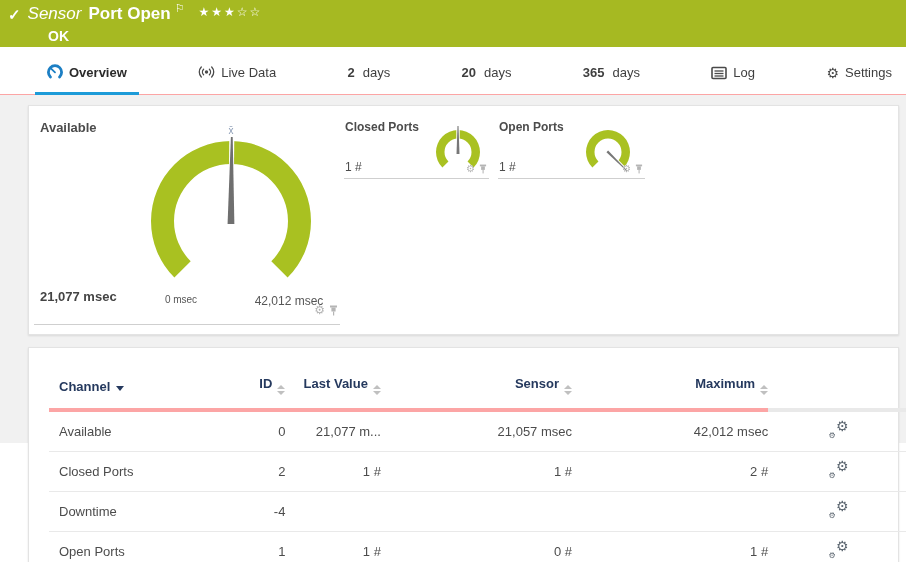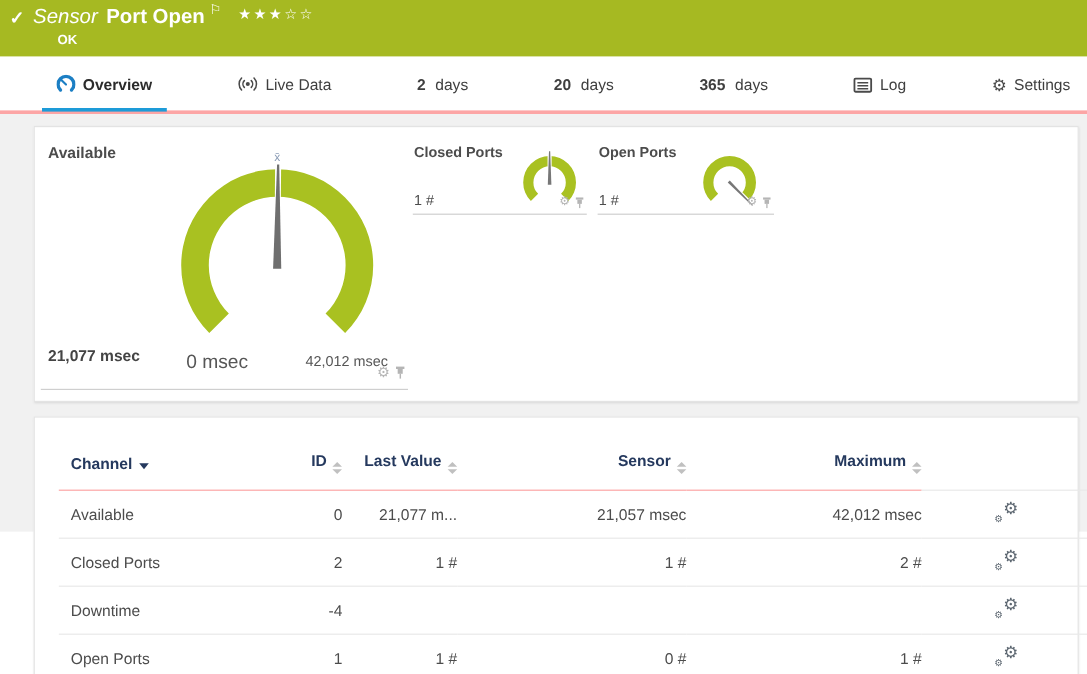--- a/index.html
+++ b/index.html
@@ -7,24 +7,24 @@
     font-family:"Liberation Sans", sans-serif; }
 
   
   .sensor-header { height:47px; background:#a6b922; color:#fff; position:relative; }
   .sh-row1 { position:absolute; left:8px; top:4px; display:flex; align-items:baseline; }
   .sh-check { font-size:15px; font-weight:bold; margin-right:7px; position:relative; top:1px; }
   .sh-type { font-style:italic; font-size:17px; margin-right:7px; }
   .sh-name { font-weight:bold; font-size:17px; }
   .sh-flag { font-size:11px; margin-left:4px; position:relative; top:-7px; }
   .sh-stars { font-size:12px; letter-spacing:2px; margin-left:14px; position:relative; top:-3px; }
-  .sh-status { position:absolute; left:48px; top:28px; font-size:11px; font-weight:bold; }
-
-  
-  .tabbar { height:48px; background:#fff; border-bottom:3px solid #fca5a5;
+  .sh-status { position:absolute; left:48px; top:28px; font-size:14px; font-weight:bold; }
+
+  
+  .tabbar { height:48px; background:#fff; border-bottom:1px solid #fca5a5;
     display:flex; align-items:flex-end; justify-content:space-between;
     padding:0 2px 0 35px; }
   .tab { display:flex; align-items:center; gap:6px; padding:0 12px 12px 12px;
     border-bottom:3px solid transparent; margin-bottom:-1px; font-size:13px;
     color:#3f3f3f; cursor:pointer; white-space:nowrap; }
   .tab.active { border-bottom-color:#1d9bd8; color:#2b2b2b; font-weight:bold; }
   .tab .num { font-weight:bold; margin-right:2px; }
   .tab svg { display:block; }
   .tab .gearglyph { font-size:14px; color:#4a4a4a; line-height:1; }
 
@@ -33,37 +33,37 @@
   .panel { background:#fff; border:1px solid #e3e3e3; box-shadow:0 1px 2px rgba(0,0,0,.10); }
   .panel-gauges { height:230px; position:relative; margin-bottom:12px; }
   .gbox { position:absolute; border-bottom:1px solid #cfcfcf; }
   .gbox-available { left:5px; top:8px;  width:306px; height:211px; }
   .gbox-closed    { left:315px; top:8px; width:145px; height:65px; }
   .gbox-open      { left:469px; top:8px; width:147px; height:65px; }
   .g-label  { position:absolute; left:6px; top:6px; font-size:13px; font-weight:bold; color:#4c4c4c; }
   .g-label.small { left:1px; font-size:12px; }
   .g-value  { position:absolute; left:6px; top:175px; font-size:13px; font-weight:bold; color:#444; }
   .g-value.small { left:1px; top:46px; font-weight:normal; font-size:12px; color:#4c4c4c; }
-  .g-min { position:absolute; left:92px;  top:180px; width:110px; text-align:center; font-size:16px; color:#565656; }
+  .g-min { position:absolute; left:92px;  top:180px; width:110px; text-align:center; font-size:10px; color:#565656; }
   .g-max { position:absolute; left:200px; top:180px; width:110px; text-align:center; font-size:12px; color:#565656; }
   .g-icons { position:absolute; display:flex; align-items:center; gap:4px; color:#b5b5b5; }
   .g-icons.big { right:2px; top:190px; }
   .g-icons.small { right:2px; top:50px; }
   .g-icons .gear { font-size:12px; line-height:1; }
   .svg-big   { position:absolute; left:112px; top:12px; }
   .svg-small-closed { position:absolute; left:84px; top:4px; }
   .svg-small-open   { position:absolute; left:80px; top:4px; }
 
   
   .panel-table { min-height:216px; padding-left:20px; }
   table { border-collapse:collapse; table-layout:fixed; width:860px; }
   col.c-name{width:175px} col.c-id{width:60px} col.c-last{width:95px}
   col.c-min{width:190px} col.c-max{width:195px} col.c-act{width:140px}
   th { font-size:13px; font-weight:bold; color:#25395e; vertical-align:bottom;
-       padding:28px 0 14px 0; border-bottom:1px solid #fca5a5; text-align:right; }
+       padding:28px 0 14px 0; border-bottom:4px solid #fca5a5; text-align:right; }
   th.left { text-align:left; padding-left:10px; }
   td { font-size:13px; color:#4c4c4c; padding:9px 0; border-bottom:1px solid #e9e9e9; text-align:right; }
   td.left { text-align:left; padding-left:10px; }
   td.act, th.act { text-align:center; border-bottom-color:#e9e9e9; }
   .carets { display:inline-flex; flex-direction:column; gap:2px; margin-left:5px; position:relative; top:1px; }
   .carets i { width:0; height:0; border-left:4px solid transparent; border-right:4px solid transparent; }
   .carets .up { border-bottom:4px solid #c0c0c0; }
   .carets .dn { border-top:4px solid #c0c0c0; }
   .sort-down { display:inline-block; width:0; height:0; border-left:4px solid transparent;
     border-right:4px solid transparent; border-top:5px solid #25395e; margin-left:6px; }

